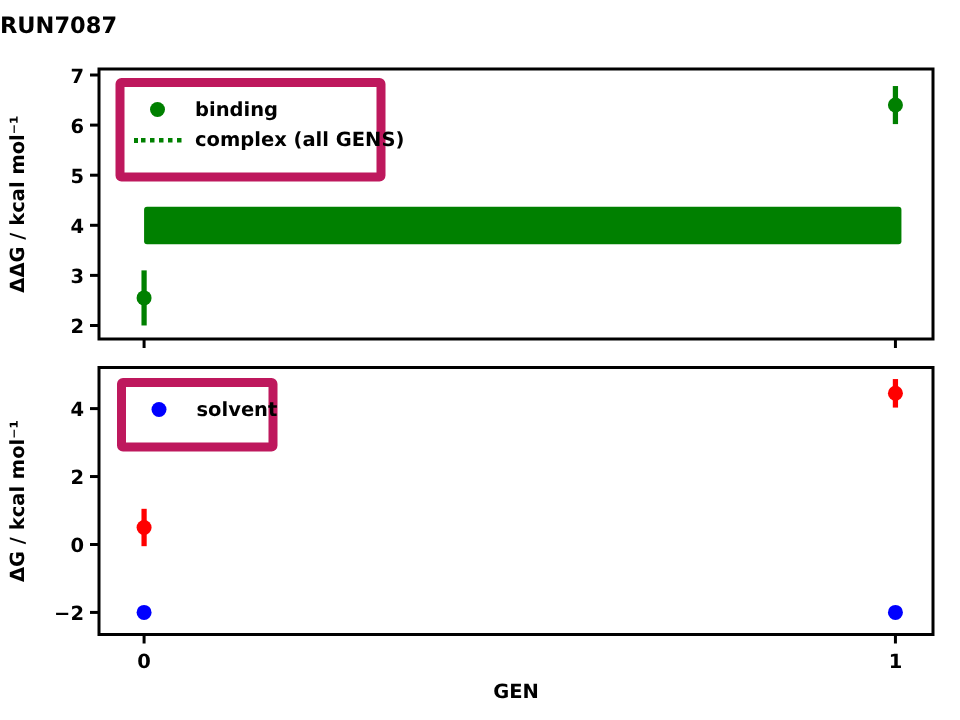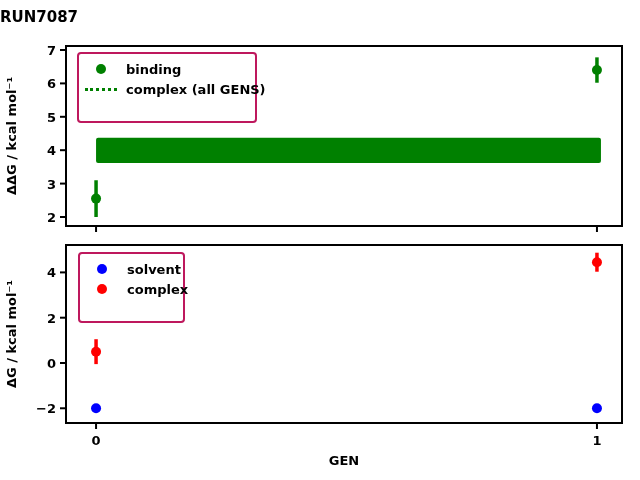--- a/index.html
+++ b/index.html
@@ -6,22 +6,22 @@
   .figure{
     position:relative;width:640px;height:480px;background:#ffffff;
     font-family:"DejaVu Sans","Liberation Sans",sans-serif;overflow:hidden;
   }
   .chart-title{
     position:absolute;top:8px;left:0;width:640px;text-align:left;
     font-size:15px;font-weight:bold;color:#000;
   }
   svg{position:absolute;top:0;left:0;}
   .legend{
-    position:absolute;background:#ffffff;border:2px solid #be185d;border-radius:4px;
-    padding:5px 9px 22px 5px;box-sizing:border-box;font-size:13px;font-weight:bold;color:#000;
+    position:absolute;background:#ffffff;border:6px solid #be185d;border-radius:4px;
+    padding:5px 9px 12px 5px;box-sizing:border-box;font-size:13px;font-weight:bold;color:#000;
   }
   .legend-item{display:flex;align-items:center;height:20px;}
   .swatch-wrap{width:34px;display:flex;justify-content:center;align-items:center;flex:none;}
   .swatch-dot{width:10px;height:10px;border-radius:50%;}
   .swatch-dotted{width:32px;height:0;border-top:3px dotted #008000;}
   .legend-label{margin-left:8px;white-space:nowrap;}
 </style>
 </head>
 <body>
 
@@ -89,20 +89,14 @@
         <span class="legend-label">complex (all GENS)</span>
       </div>
     </div>
   <div class="legend" id="legend-1" style="left: 78px; top: 252px; width: 107px;">
       <div class="legend-item">
         <span class="swatch-wrap">
           <span class="swatch-dot" style="background: rgb(0, 0, 255);"></span>
         </span>
         <span class="legend-label">solvent</span>
       </div>
-      <div class="legend-item">
-        <span class="swatch-wrap">
-          <span class="swatch-dot" style="background: rgb(255, 0, 0);"></span>
-        </span>
-        <span class="legend-label">complex</span>
-      </div>
     </div>
 </div>
 
 </body></html>

